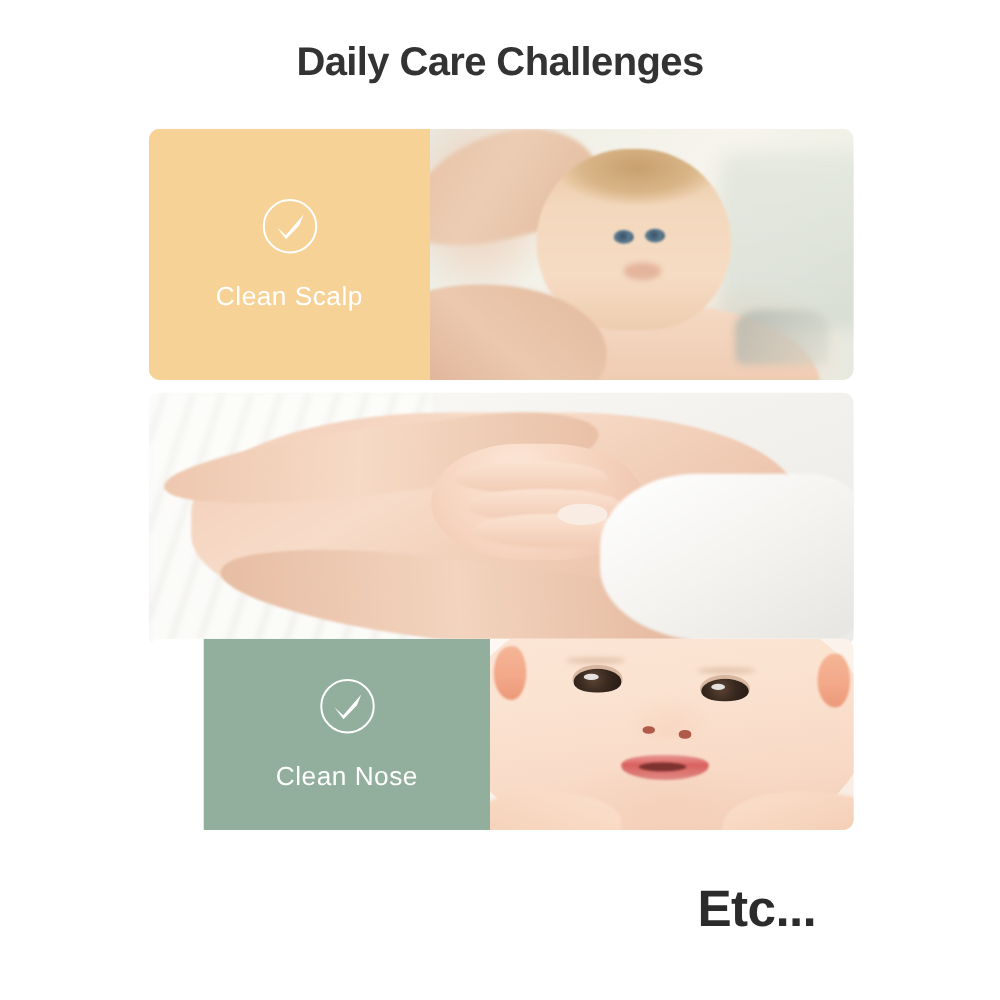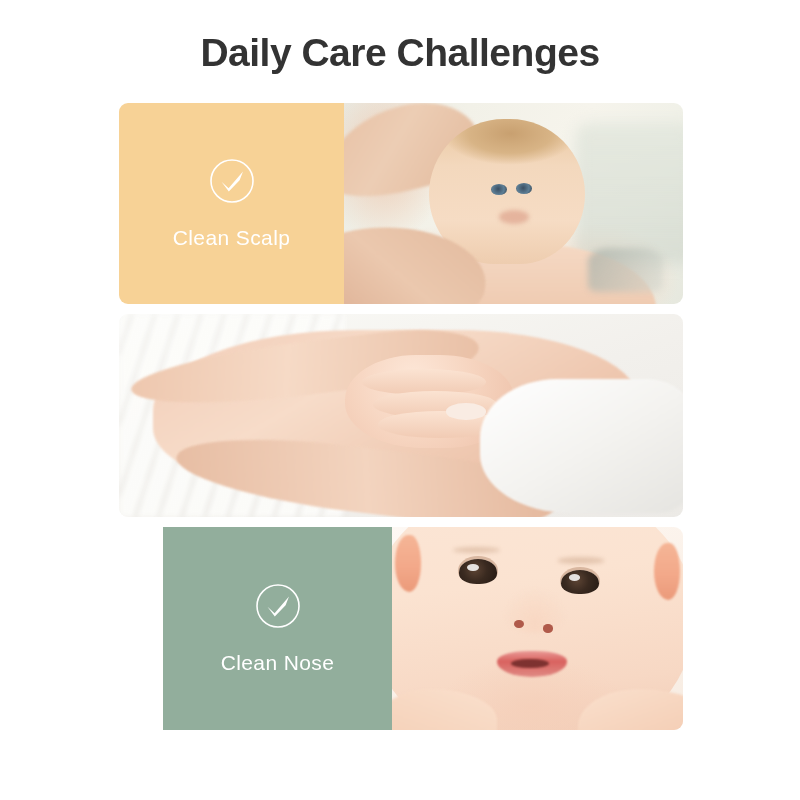--- a/index.html
+++ b/index.html
@@ -19,40 +19,40 @@
     background: #ffffff;
   }
 
   
   .page-title {
     position: absolute;
     left: 0;
     top: 30px;
     width: 800px;
     text-align: center;
-    font-size: 39px;
+    font-size: 32px;
     font-weight: 700;
     letter-spacing: -0.5px;
     color: #333333;
     line-height: 1.2;
   }
 
   
   .card-row {
     position: absolute;
     left: 119px;
     width: 564px;
     border-radius: 9px;
     overflow: hidden;
     display: flex;
     background: #ffffff;
   }
   .row-1 { top: 103px;  height: 201px; }
   .row-2 { top: 314px;  height: 203px; }
-  .row-3 { top: 527px;  height: 203px; padding-left: 44px; }
+  .row-3 { top: 511px;  height: 153px; padding-left: 44px; }
 
   .row-2, .row-3 { flex-direction: row; }
 
   
   .label-pane {
     position: relative;
     display: flex;
     flex-direction: column;
     align-items: center;
     justify-content: center;
@@ -425,14 +425,15 @@
       <div class="face-nose"></div>
       <div class="face-nostril l"></div>
       <div class="face-nostril r"></div>
       <div class="face-mouth"></div>
       <div class="face-mouth-dark"></div>
       <div class="face-shoulder"></div>
       <div class="face-shoulder r"></div>
     </div>
   </div>
 
+  <div class="etc-text">Etc...</div>
 
 </div>
 
 </body></html>

